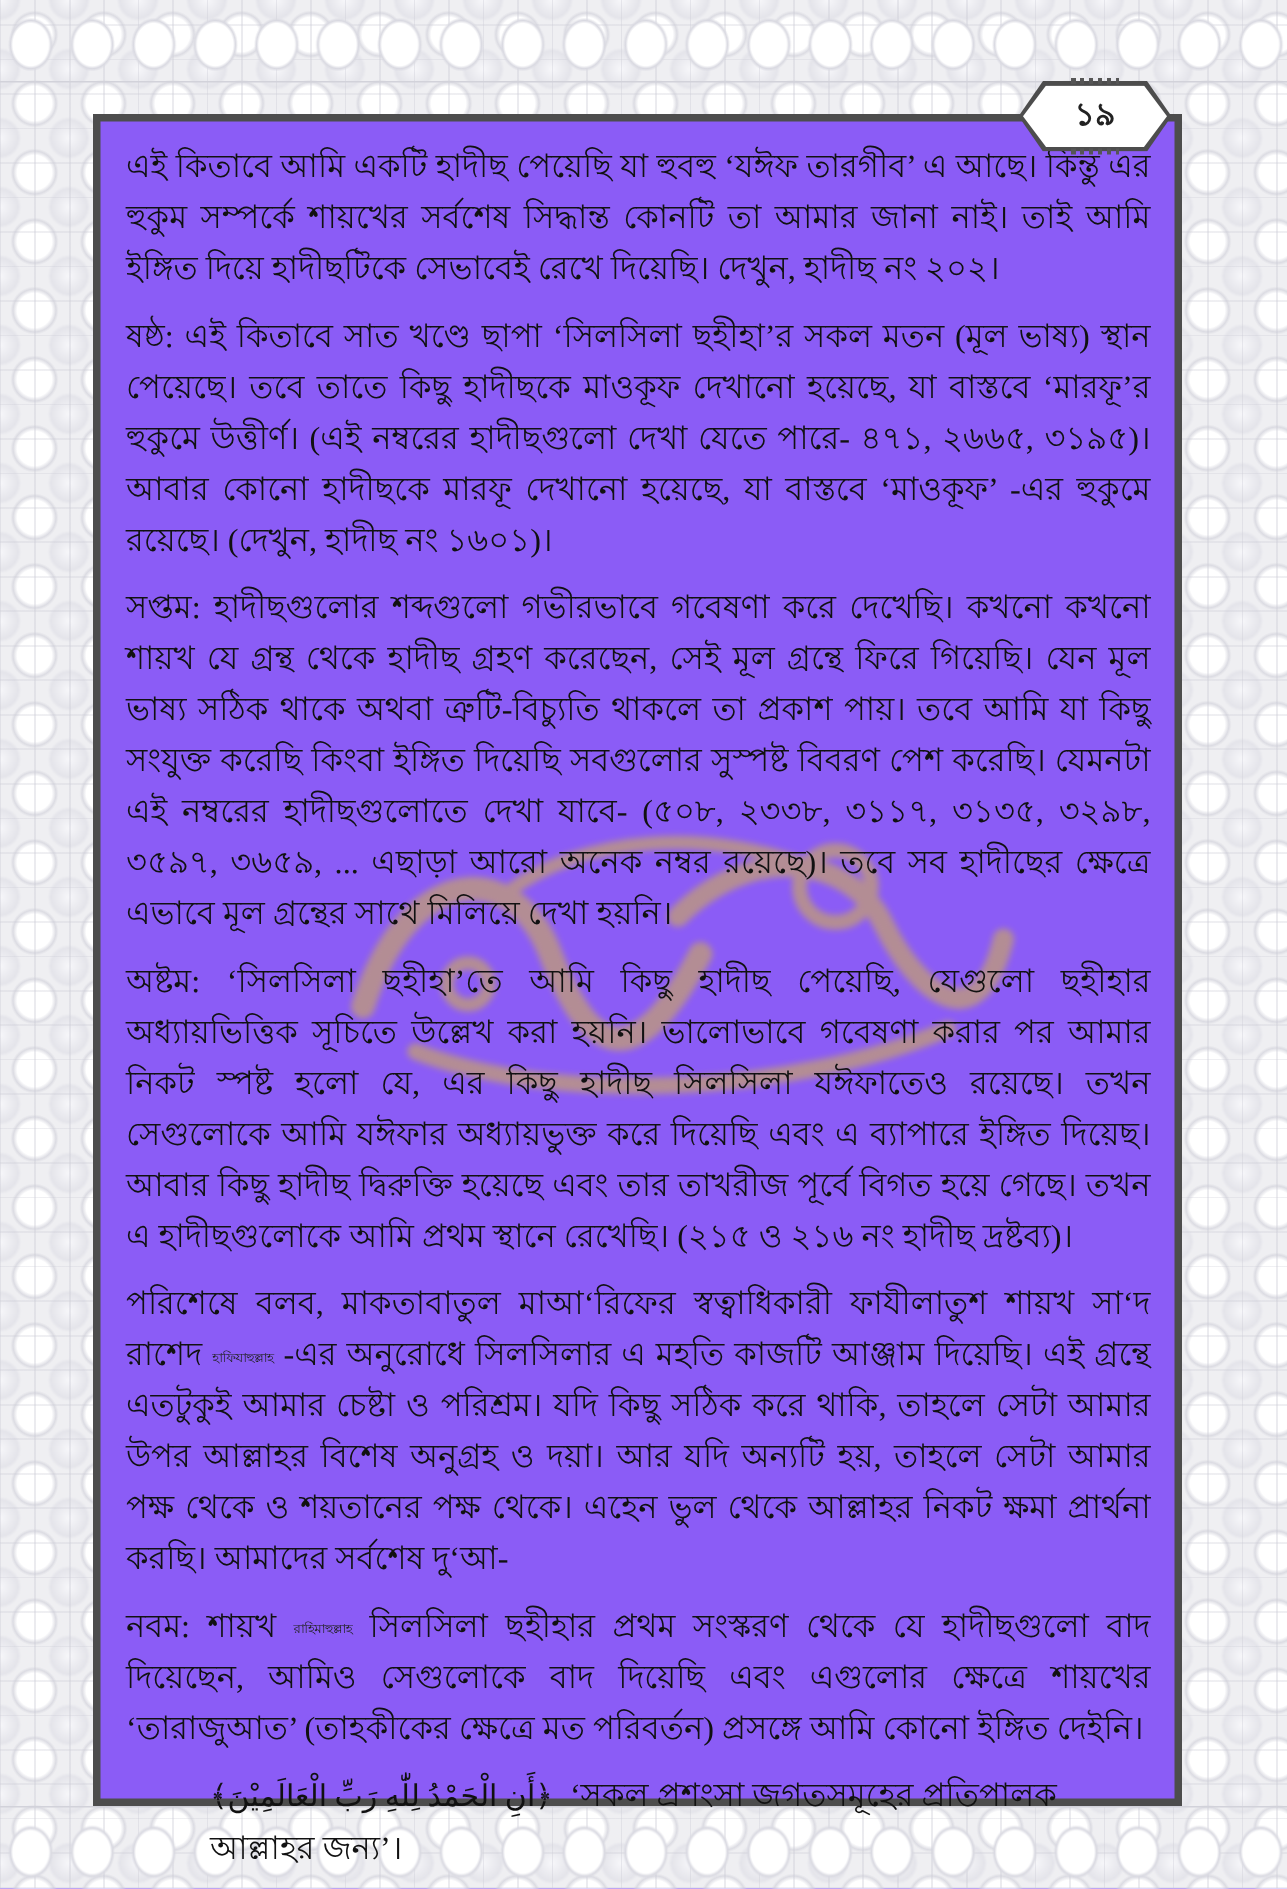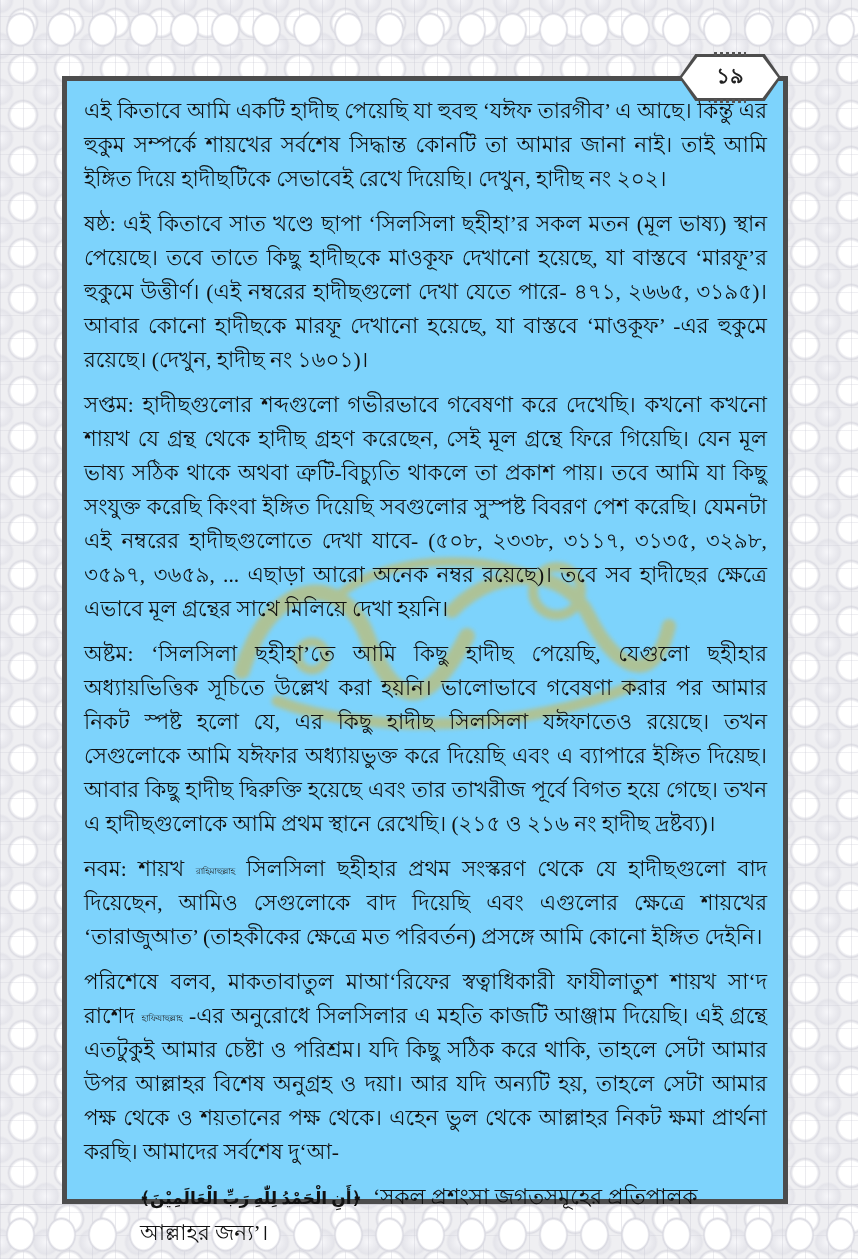--- a/index.html
+++ b/index.html
@@ -22,21 +22,21 @@
   .band{
     position:absolute;left:0;width:858px;height:54px;z-index:1;
     background-image:radial-gradient(closest-side at 50% 55%, #ffffff 0 58%, #d9d9e1 66%, rgba(0,0,0,0) 74%);
     background-size:41px 54px;
   }
   .band.top{top:0;border-bottom:1px solid #d2d2da;}
   .band.bottom{bottom:0;border-top:1px solid #d2d2da;}
 
   .frame{
     position:absolute;left:62px;top:76px;width:726px;height:1128px;
-    box-sizing:border-box;border:5px solid #4d4d4d;background:#7dd3fc;z-index:2;
+    box-sizing:border-box;border:5px solid #4d4d4d;background:#8b5cf6;z-index:2;
   }
 
   
   .badge{position:absolute;top:-27px;right:2px;width:102px;height:47px;z-index:4;}
   .badge .oct-outer{position:absolute;inset:0;background:#4d4d4d;
     clip-path:polygon(16% 0,84% 0,100% 50%,84% 100%,16% 100%,0 50%);}
   .badge .oct-inner{position:absolute;inset:3px;background:#ffffff;
     clip-path:polygon(16% 0,84% 0,100% 50%,84% 100%,16% 100%,0 50%);}
   .badge .num{position:absolute;inset:0;display:flex;align-items:center;justify-content:center;
     font-size:21px;font-weight:bold;color:#222;}
@@ -53,21 +53,21 @@
     color:#111;font-size:21.5px;line-height:34px;text-align:justify;
   }
   .para{margin:0 0 11px 0;}
   .lead{font-weight:normal;}
   .lead:not(:empty)::after{content:" ";}
   .honorific{
     display:inline-block;font-size:9px;line-height:9px;max-width:44px;
     vertical-align:2px;letter-spacing:-.5px;color:#222;transform:scaleY(.92);
   }
   .dua-row{margin:4px 0 14px 56px;text-align:left;}
-  .arabic{direction:rtl;unicode-bidi:isolate;font-size:17px;padding-right:6px;font-weight:bold;}
+  .arabic{direction:rtl;unicode-bidi:isolate;font-size:20px;padding-right:6px;}
 </style>
 </head>
 <body>
 
 <div class="band top"></div>
 <div class="band bottom"></div>
 
 <div class="frame">
 
   <div class="badge">
@@ -105,30 +105,30 @@
       <b class="lead">সপ্তম:</b>
       <span>হাদীছগুলোর শব্দগুলো গভীরভাবে গবেষণা করে দেখেছি। কখনো কখনো শায়খ যে গ্রন্থ থেকে হাদীছ গ্রহণ করেছেন, সেই মূল গ্রন্থে ফিরে গিয়েছি। যেন মূল ভাষ্য সঠিক থাকে অথবা ত্রুটি-বিচ্যুতি থাকলে তা প্রকাশ পায়। তবে আমি যা কিছু সংযুক্ত করেছি কিংবা ইঙ্গিত দিয়েছি সবগুলোর সুস্পষ্ট বিবরণ পেশ করেছি। যেমনটা এই নম্বরের হাদীছগুলোতে দেখা যাবে- (৫০৮, ২৩৩৮, ৩১১৭, ৩১৩৫, ৩২৯৮, ৩৫৯৭, ৩৬৫৯, ... এছাড়া আরো অনেক নম্বর রয়েছে)। তবে সব হাদীছের ক্ষেত্রে এভাবে মূল গ্রন্থের সাথে মিলিয়ে দেখা হয়নি।</span>
     </p>
 
     <p class="para">
       <b class="lead">অষ্টম:</b>
       <span>‘সিলসিলা ছহীহা’তে আমি কিছু হাদীছ পেয়েছি, যেগুলো ছহীহার অধ্যায়ভিত্তিক সূচিতে উল্লেখ করা হয়নি। ভালোভাবে গবেষণা করার পর আমার নিকট স্পষ্ট হলো যে, এর কিছু হাদীছ সিলসিলা যঈফাতেও রয়েছে। তখন সেগুলোকে আমি যঈফার অধ্যায়ভুক্ত করে দিয়েছি এবং এ ব্যাপারে ইঙ্গিত দিয়েছ। আবার কিছু হাদীছ দ্বিরুক্তি হয়েছে এবং তার তাখরীজ পূর্বে বিগত হয়ে গেছে। তখন এ হাদীছগুলোকে আমি প্রথম স্থানে রেখেছি। (২১৫ ও ২১৬ নং হাদীছ দ্রষ্টব্য)।</span>
     </p>
 
     <p class="para">
+      <span>পরিশেষে বলব, মাকতাবাতুল মাআ‘রিফের স্বত্বাধিকারী ফাযীলাতুশ শায়খ সা‘দ রাশেদ</span>
+      <span class="honorific">হাফিযাহুল্লাহ</span>
+      <span>-এর অনুরোধে সিলসিলার এ মহতি কাজটি আঞ্জাম দিয়েছি। এই গ্রন্থে এতটুকুই আমার চেষ্টা ও পরিশ্রম। যদি কিছু সঠিক করে থাকি, তাহলে সেটা আমার উপর আল্লাহর বিশেষ অনুগ্রহ ও দয়া। আর যদি অন্যটি হয়, তাহলে সেটা আমার পক্ষ থেকে ও শয়তানের পক্ষ থেকে। এহেন ভুল থেকে আল্লাহর নিকট ক্ষমা প্রার্থনা করছি। আমাদের সর্বশেষ দু‘আ-</span>
+    </p>
+
+    <p class="para">
       <b class="lead">নবম:</b>
       <span>শায়খ</span>
       <span class="honorific">রাহিমাহুল্লাহ</span>
       <span>সিলসিলা ছহীহার প্রথম সংস্করণ থেকে যে হাদীছগুলো বাদ দিয়েছেন, আমিও সেগুলোকে বাদ দিয়েছি এবং এগুলোর ক্ষেত্রে শায়খের ‘তারাজুআত’ (তাহকীকের ক্ষেত্রে মত পরিবর্তন) প্রসঙ্গে আমি কোনো ইঙ্গিত দেইনি।</span>
-    </p>
-
-    <p class="para">
-      <span>পরিশেষে বলব, মাকতাবাতুল মাআ‘রিফের স্বত্বাধিকারী ফাযীলাতুশ শায়খ সা‘দ রাশেদ</span>
-      <span class="honorific">হাফিযাহুল্লাহ</span>
-      <span>-এর অনুরোধে সিলসিলার এ মহতি কাজটি আঞ্জাম দিয়েছি। এই গ্রন্থে এতটুকুই আমার চেষ্টা ও পরিশ্রম। যদি কিছু সঠিক করে থাকি, তাহলে সেটা আমার উপর আল্লাহর বিশেষ অনুগ্রহ ও দয়া। আর যদি অন্যটি হয়, তাহলে সেটা আমার পক্ষ থেকে ও শয়তানের পক্ষ থেকে। এহেন ভুল থেকে আল্লাহর নিকট ক্ষমা প্রার্থনা করছি। আমাদের সর্বশেষ দু‘আ-</span>
     </p>
 
     <p class="para dua-row">
       <span class="arabic" dir="rtl">﴿أَنِ الْحَمْدُ لِلّٰهِ رَبِّ الْعَالَمِيْنَ﴾</span>
       <span>‘সকল প্রশংসা জগতসমূহের প্রতিপালক আল্লাহর জন্য’।</span>
     </p>
 
   </div>
 </div>
 

